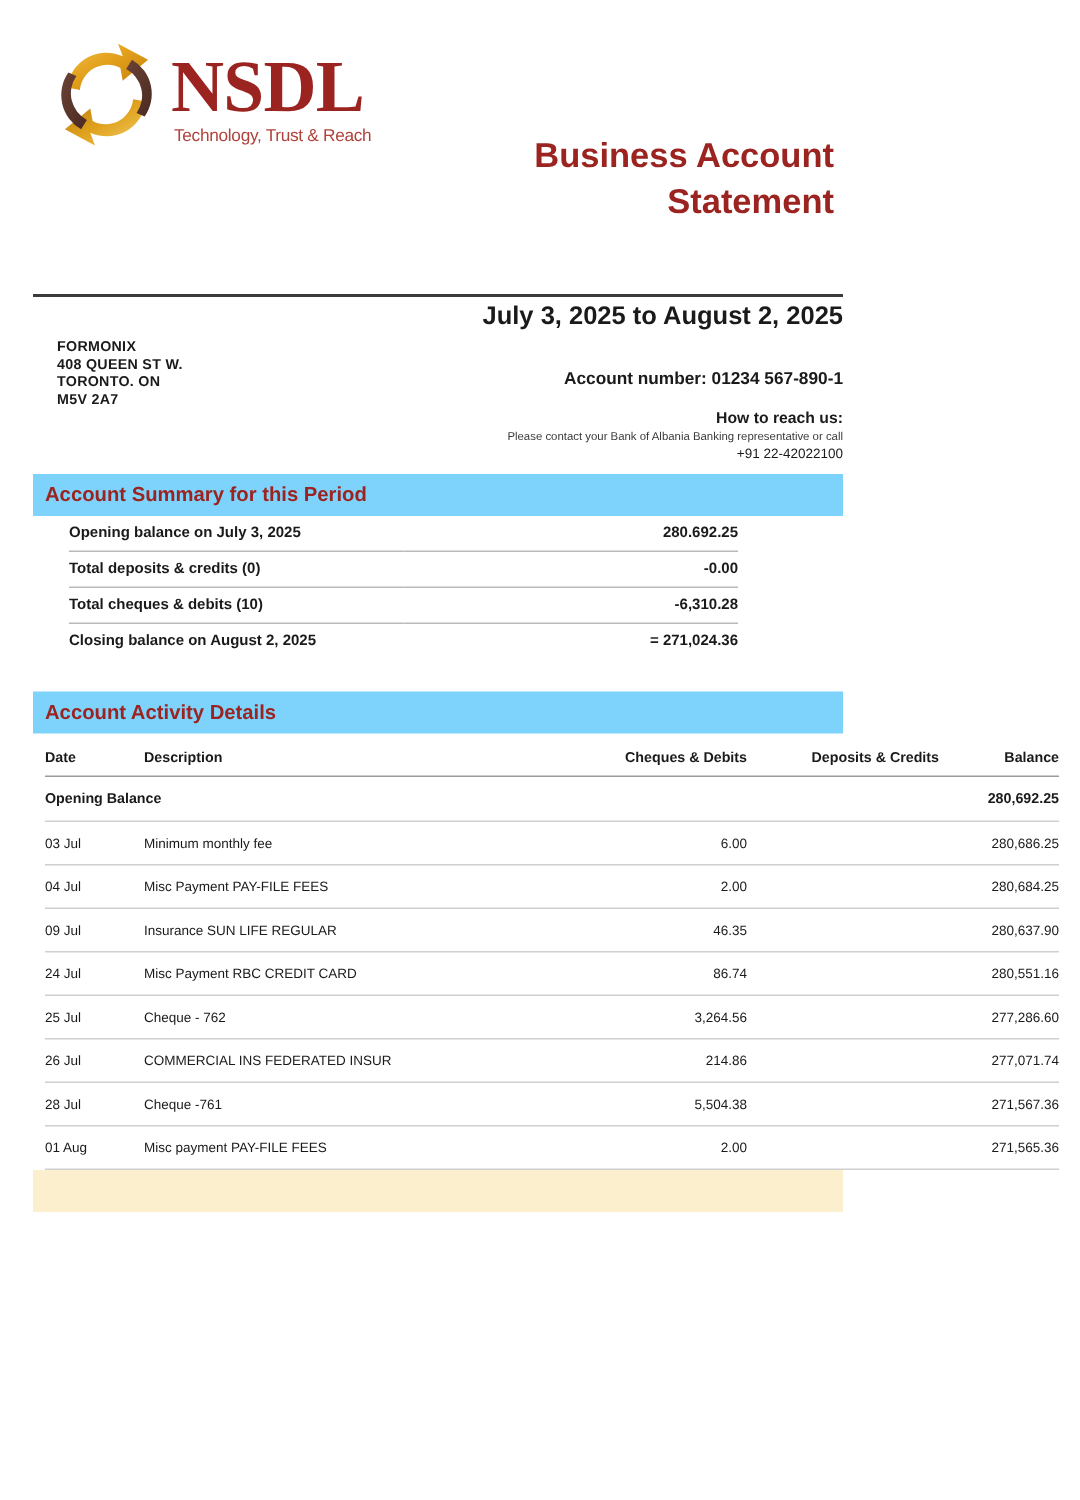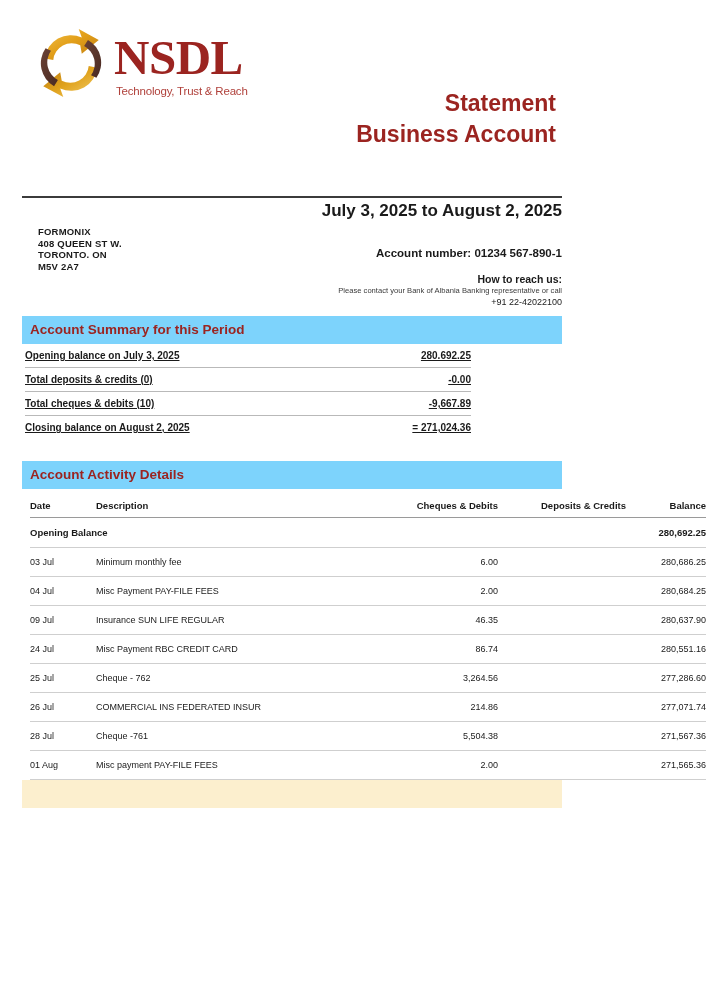--- a/index.html
+++ b/index.html
@@ -147,23 +147,22 @@
   .subhead {
     font-size: 10.5px;
     font-weight: bold;
     padding: 17px 8px 12px 8px;
   }
 
   
   .summary {
     width: 446px;
     border-collapse: collapse;
-    margin-left: 3px;
+    margin-left: 24px;
     table-layout: fixed;
-    text-decoration: underline;
   }
   .summary td {
     font-size: 10px;
     font-weight: bold;
     padding: 6px 0 6px 0;
     border-bottom: 1px solid #b9b9b9;
   }
   .summary td.val {
     text-align: right;
   }
@@ -255,22 +254,22 @@
           <ellipse cx="0" cy="0" rx="11.5" ry="13" fill="#ffffff"></ellipse>
         </g>
       </svg>
       <div class="logo-text-wrap">
         <div class="logo-word">NSDL</div>
         <div class="logo-tag">Technology, Trust &amp; Reach</div>
       </div>
     </div>
 
     <div class="doc-title">
+      <div>Business Account</div>
       <div>Statement</div>
-      <div>Business Account</div>
     </div>
   </div>
 
   <div class="rule-top"></div>
 
   <div class="info-row">
     <div class="addr">
       <div>FORMONIX</div>
       <div>408 QUEEN ST W.</div>
       <div>TORONTO. ON</div>
@@ -294,21 +293,21 @@
       <tr>
         <td>Opening balance on July 3, 2025</td>
         <td class="val">280.692.25</td>
       </tr>
       <tr>
         <td>Total deposits &amp; credits (0)</td>
         <td class="val">-0.00</td>
       </tr>
       <tr>
         <td>Total cheques &amp; debits (10)</td>
-        <td class="val">-9,667.89</td>
+        <td class="val">-6,310.28</td>
       </tr>
       <tr>
         <td>Closing balance on August 2, 2025</td>
         <td class="val">= 271,024.36</td>
       </tr>
     </tbody>
   </table>
 
   <div class="activity-wrap">
     <div class="band">Account Activity Details</div>

